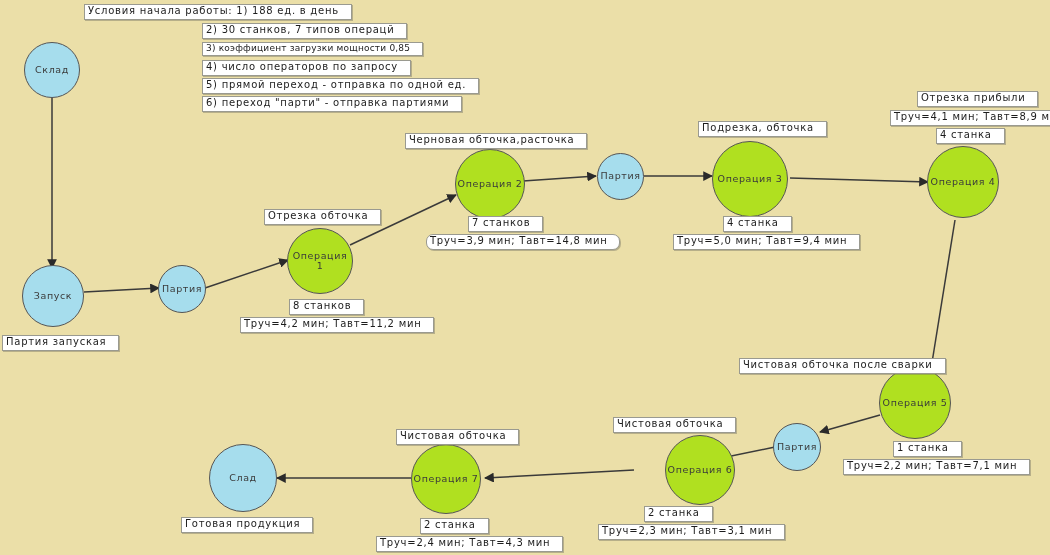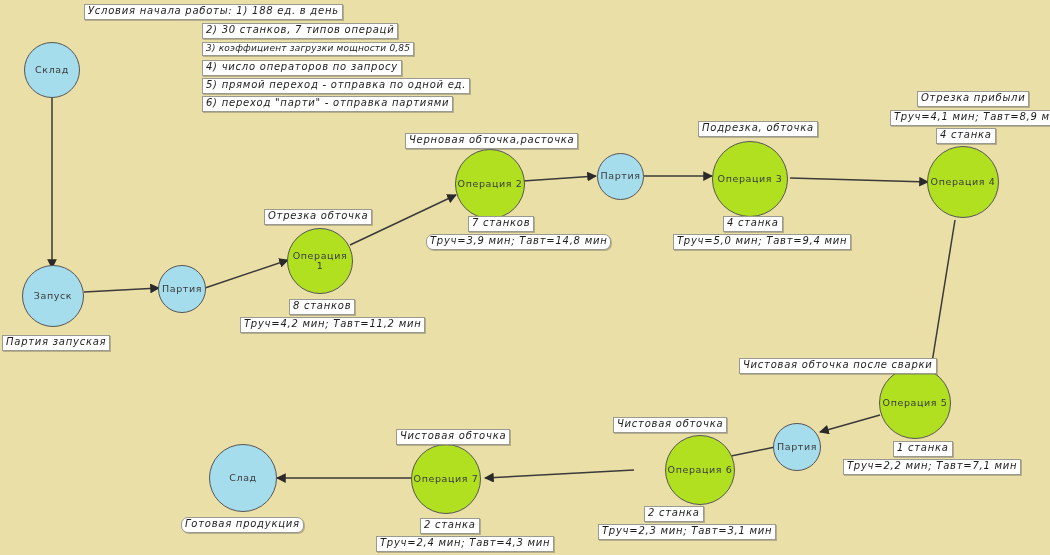--- a/index.html
+++ b/index.html
@@ -46,24 +46,23 @@
 
   .lbl {
     position: absolute;
     background: #ffffff;
     border: 1px solid #9a9a90;
     box-shadow: 1px 1px 0 rgba(120,118,100,0.45);
     color: #1c1c1c;
     font-size: 10px;
     letter-spacing: 0.75px;
     line-height: 1.05;
-    padding: 1px 3px 2px 3px;
+    padding: 1px 12px 2px 3px;
     white-space: nowrap;
     box-sizing: border-box;
-    font-style: italic;
   }
   .lbl.small {
     font-size: 9px;
     letter-spacing: 0.2px;
   }
 </style>
 </head>
 <body>
 
 <div id="canvas">
@@ -118,21 +117,21 @@
   <div class="node blue" style="left:773px; top:423px; width:48px; height:48px;">Партия</div>
 
   <div class="node green" style="left:633px; top:435px; width:70px; height:70px;margin-left:32px;">Операция 6</div>
 
   <div class="node green" style="left:411px; top:444px; width:70px; height:70px;">Операция 7</div>
 
   <div class="node blue" style="left:209px; top:444px; width:68px; height:68px;">Слад</div>
 
   <div class="lbl" style="left:2px; top:335px;">Партия запуская</div>
 
-  <div class="lbl" style="left:181px; top:517px;border-radius:7px;">Готовая продукция</div>
+  <div class="lbl" style="left:181px; top:517px;">Готовая продукция</div>
 
   <div class="lbl" style="left:264px; top:209px;">Отрезка обточка</div>
   <div class="lbl" style="left:289px; top:299px;">8 станков</div>
   <div class="lbl" style="left:240px; top:317px;">Труч=4,2 мин; Тавт=11,2 мин</div>
 
   <div class="lbl" style="left:405px; top:133px;">Черновая обточка,расточка</div>
   <div class="lbl" style="left:468px; top:216px;">7 станков</div>
   <div class="lbl" style="left:426px; top:234px;border-radius:7px;">Труч=3,9 мин; Тавт=14,8 мин</div>
 
   <div class="lbl" style="left:698px; top:121px;">Подрезка, обточка</div>

